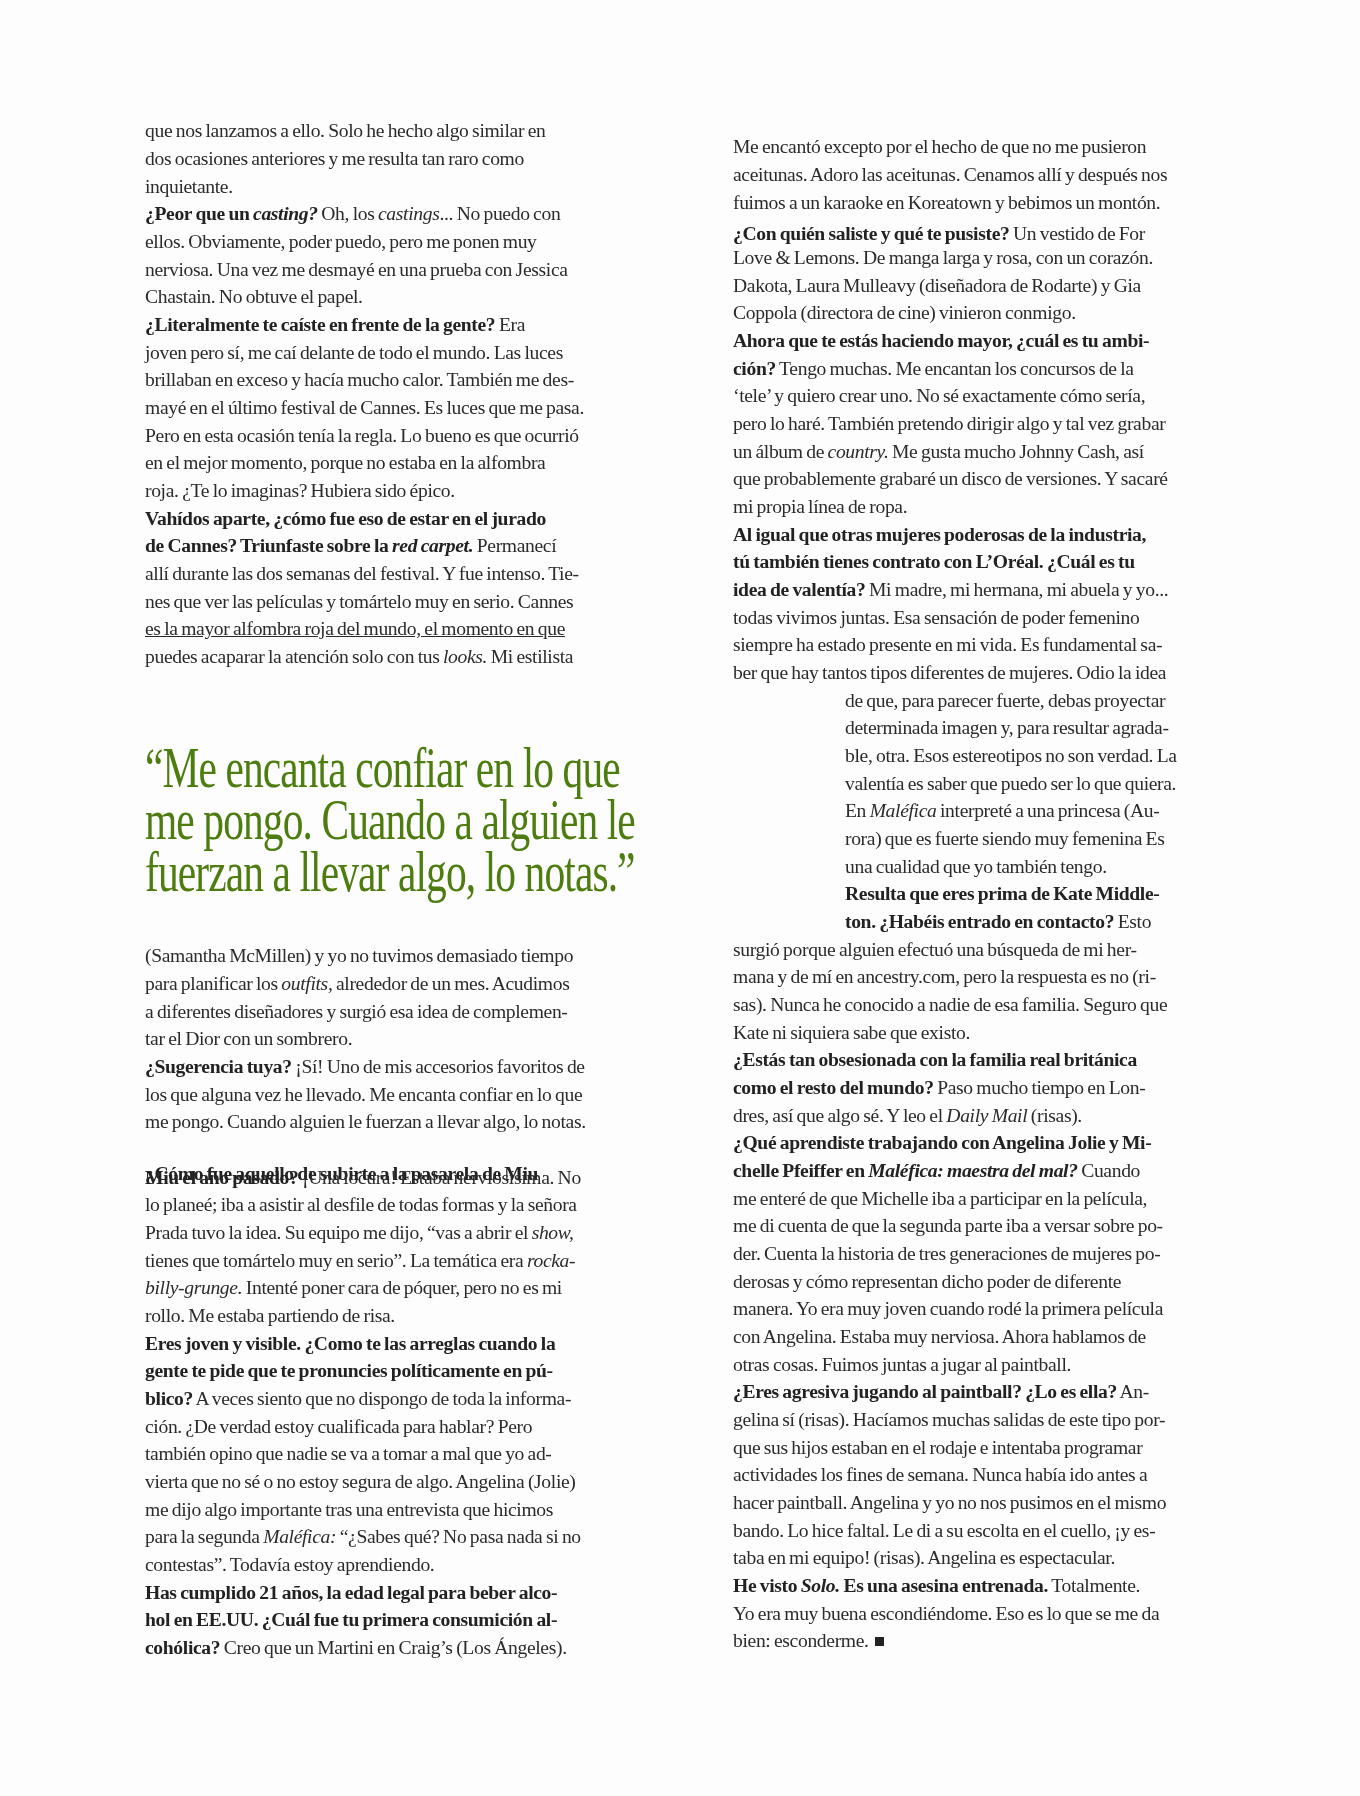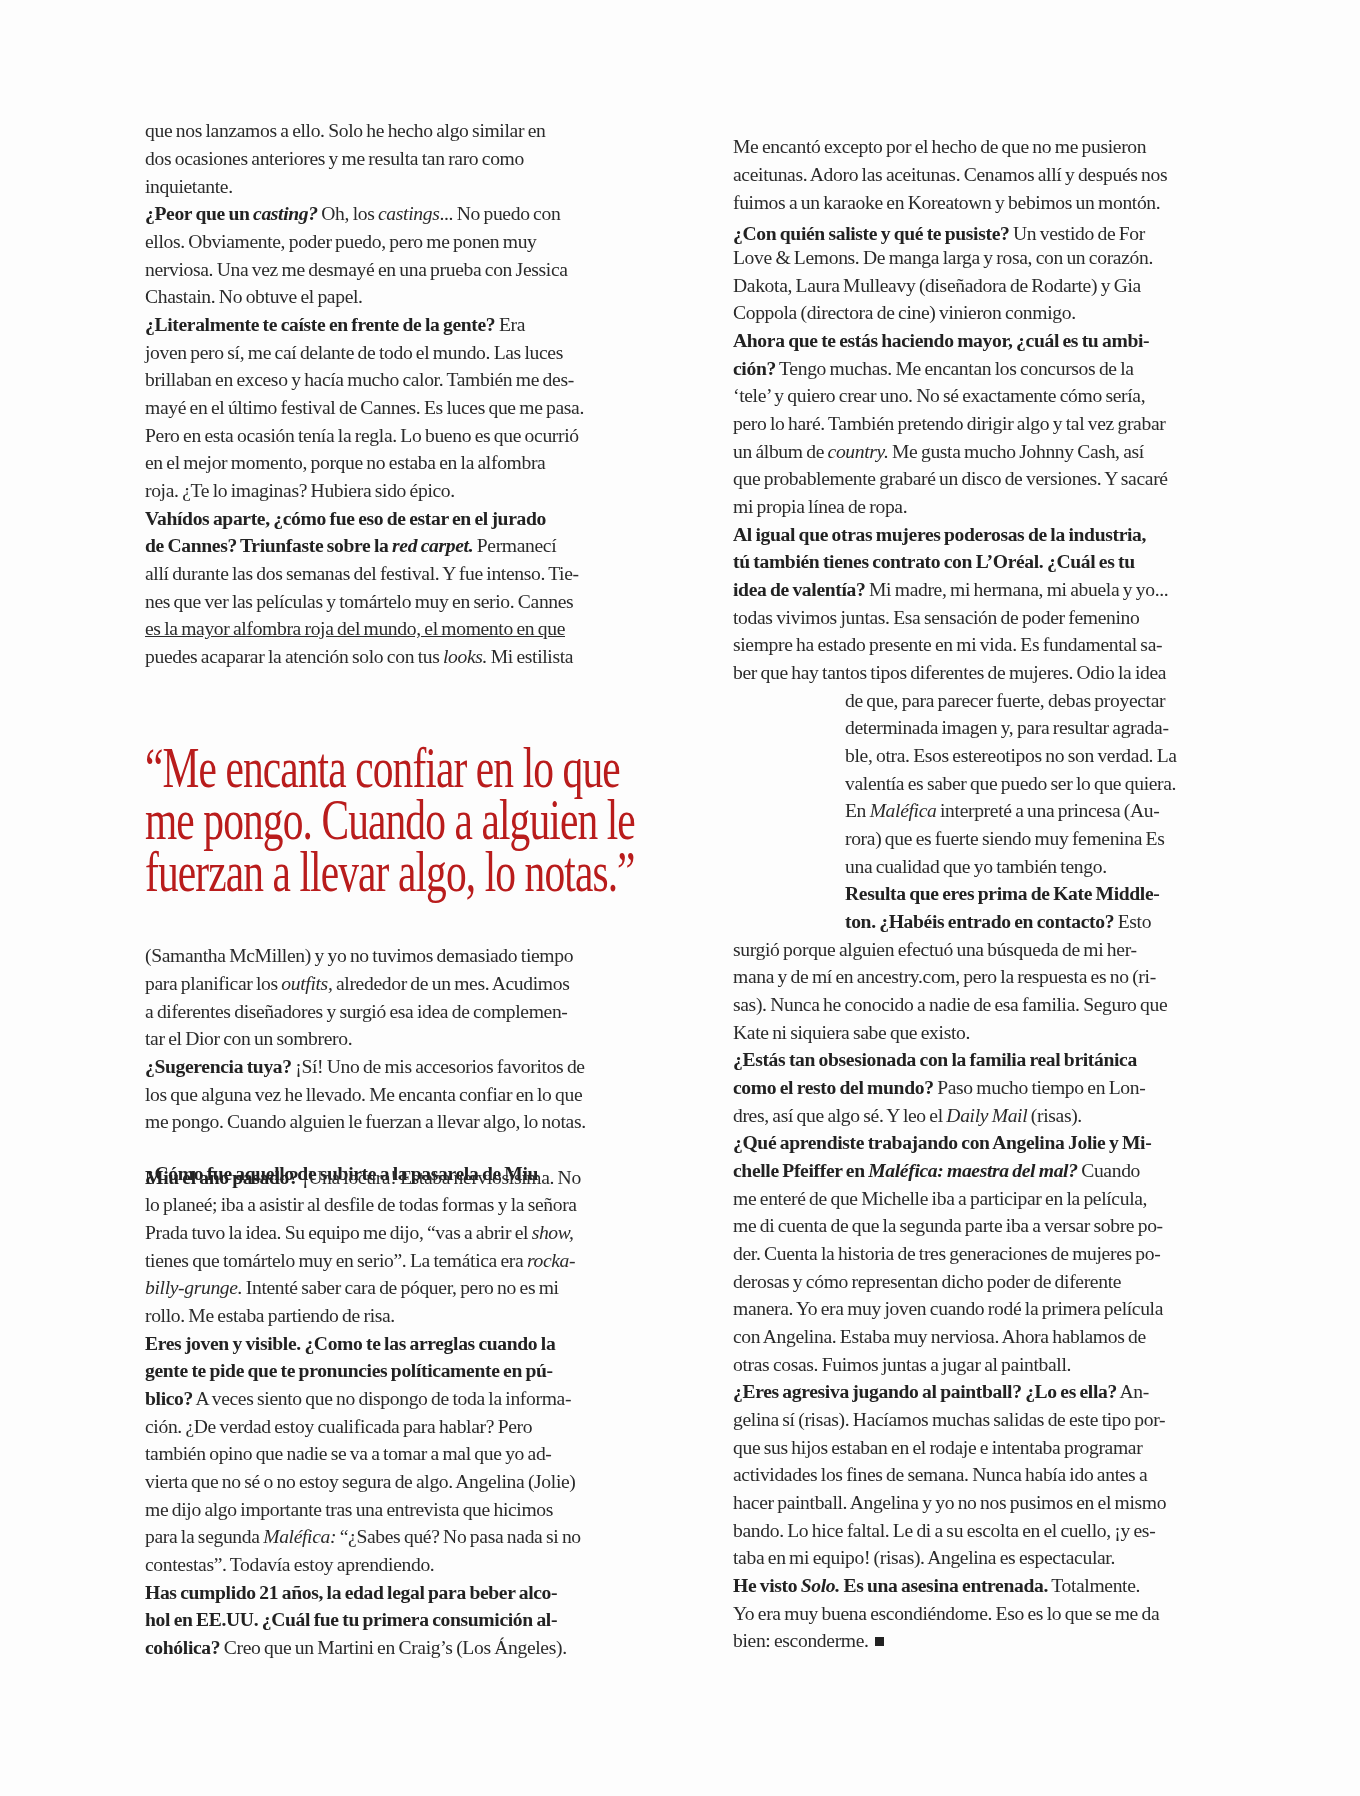--- a/index.html
+++ b/index.html
@@ -23,21 +23,21 @@
     word-spacing: -1px;
   }
   .line b { font-weight: 700; color: #222; }
   .line i { font-style: italic; }
   .line b i, .line i b { font-weight: 700; font-style: italic; }
   .pullquote {
     position: absolute;
     left: 145px; top: 742px;
     width: 660px;
     font-family: "Liberation Serif", "DejaVu Serif", serif;
-    color: #b91c1c;
+    color: #4d7c0f;
   }
   .pq-line {
     display: block;
     white-space: nowrap;
     font-size: 56px;
     line-height: 52px;
     height: 52px;
     transform: scaleX(0.74);
     transform-origin: left top;
     letter-spacing: -1.2px;
@@ -80,21 +80,21 @@
     <div class="line" style="top: 998px; left: 145px;"><span>a diferentes diseñadores y surgió esa idea de complemen-</span></div>
     <div class="line" style="top: 1025px; left: 145px;"><span>tar el Dior con un sombrero.</span></div>
     <div class="line" style="top: 1053px; left: 145px;"><b>¿Sugerencia tuya?</b><span> ¡Sí! Uno de mis accesorios favoritos de</span></div>
     <div class="line" style="top: 1081px; left: 145px;"><span>los que alguna vez he llevado. Me encanta confiar en lo que</span></div>
     <div class="line" style="top: 1108px; left: 145px;"><span>me pongo. Cuando alguien le fuerzan a llevar algo, lo notas.</span></div>
     <div class="line" style="top: 1136px; left: 145px; margin-top: 24px;"><b>¿Cómo fue aquello de subirte a la pasarela de Miu</b></div>
     <div class="line" style="top: 1164px; left: 145px;"><b>Miu el año pasado?</b><span> ¡Una locura! Estaba nerviosísima. No</span></div>
     <div class="line" style="top: 1191px; left: 145px;"><span>lo planeé; iba a asistir al desfile de todas formas y la señora</span></div>
     <div class="line" style="top: 1219px; left: 145px;"><span>Prada tuvo la idea. Su equipo me dijo, “vas a abrir el </span><i>show,</i></div>
     <div class="line" style="top: 1247px; left: 145px;"><span>tienes que tomártelo muy en serio”. La temática era </span><i>rocka-</i></div>
-    <div class="line" style="top: 1274px; left: 145px;"><i>billy-grunge.</i><span> Intenté saber cara de póquer, pero no es mi</span></div>
+    <div class="line" style="top: 1274px; left: 145px;"><i>billy-grunge.</i><span> Intenté poner cara de póquer, pero no es mi</span></div>
     <div class="line" style="top: 1302px; left: 145px;"><span>rollo. Me estaba partiendo de risa.</span></div>
     <div class="line" style="top: 1330px; left: 145px;"><b>Eres joven y visible. ¿Como te las arreglas cuando la</b></div>
     <div class="line" style="top: 1357px; left: 145px;"><b>gente te pide que te pronuncies políticamente en pú-</b></div>
     <div class="line" style="top: 1385px; left: 145px; font-family: Liberation Serif, serif;"><b>blico?</b><span> A veces siento que no dispongo de toda la informa-</span></div>
     <div class="line" style="top: 1413px; left: 145px;"><span>ción. ¿De verdad estoy cualificada para hablar? Pero</span></div>
     <div class="line" style="top: 1440px; left: 145px;"><span>también opino que nadie se va a tomar a mal que yo ad-</span></div>
     <div class="line" style="top: 1468px; left: 145px;"><span>vierta que no sé o no estoy segura de algo. Angelina (Jolie)</span></div>
     <div class="line" style="top: 1496px; left: 145px;"><span>me dijo algo importante tras una entrevista que hicimos</span></div>
     <div class="line" style="top: 1523px; left: 145px;"><span>para la segunda </span><i>Maléfica:</i><span> “¿Sabes qué? No pasa nada si no</span></div>
     <div class="line" style="top: 1551px; left: 145px;"><span>contestas”. Todavía estoy aprendiendo.</span></div>

